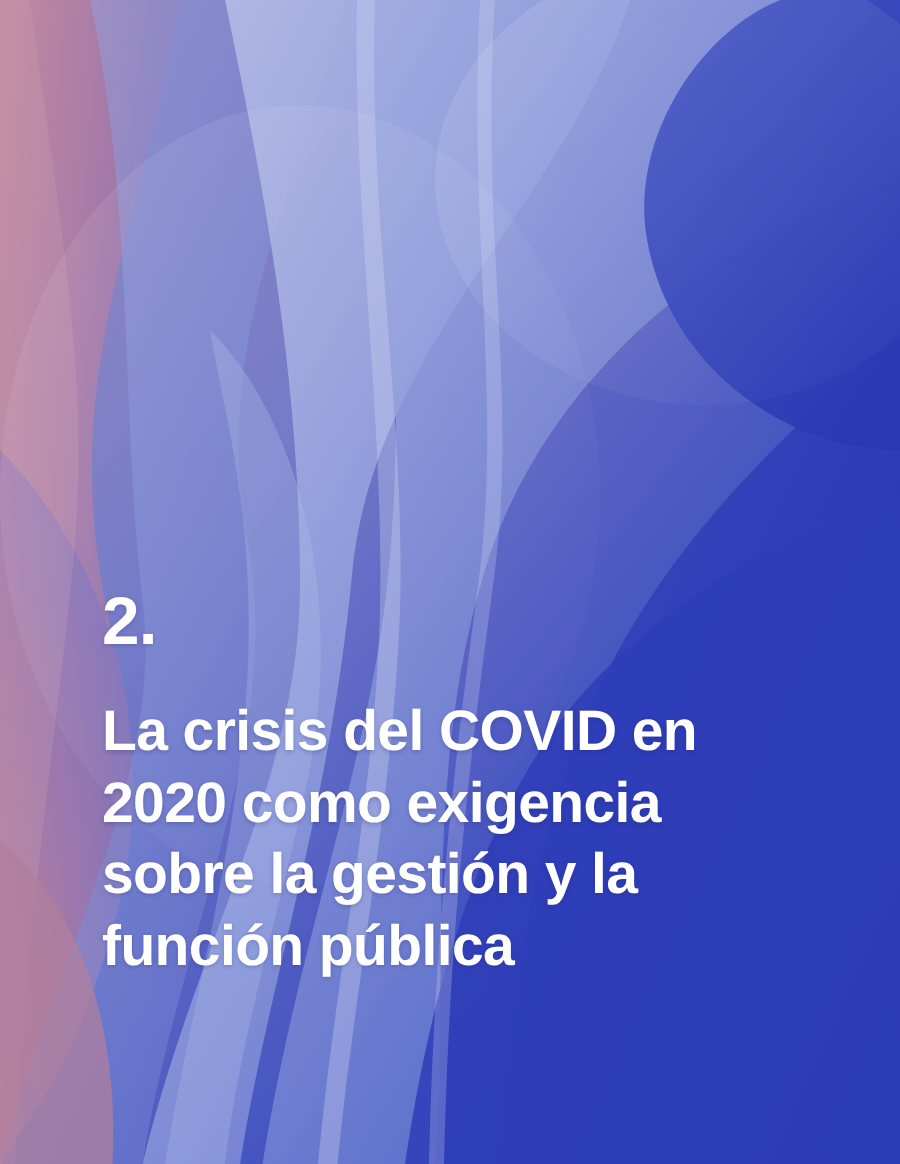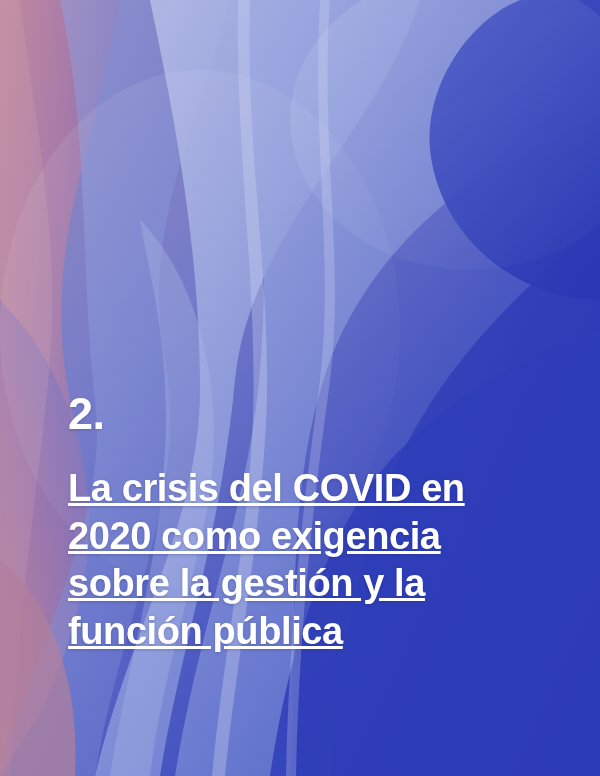--- a/index.html
+++ b/index.html
@@ -48,21 +48,20 @@
   }
   .section-title {
     color: #ffffff;
     font-size: 38px;
     font-weight: bold;
     line-height: 1.25;
     letter-spacing: -0.4px;
     margin: 0;
     max-width: 470px;
     text-shadow: 0 1px 3px rgba(30,35,90,0.25);
-    text-decoration: underline;
   }
 </style>
 </head>
 <body>
 
 <div class="page">
 
   <div class="bg-layer">
     <svg class="bg-svg" viewBox="0 0 600 776" preserveAspectRatio="none">
       <defs>

